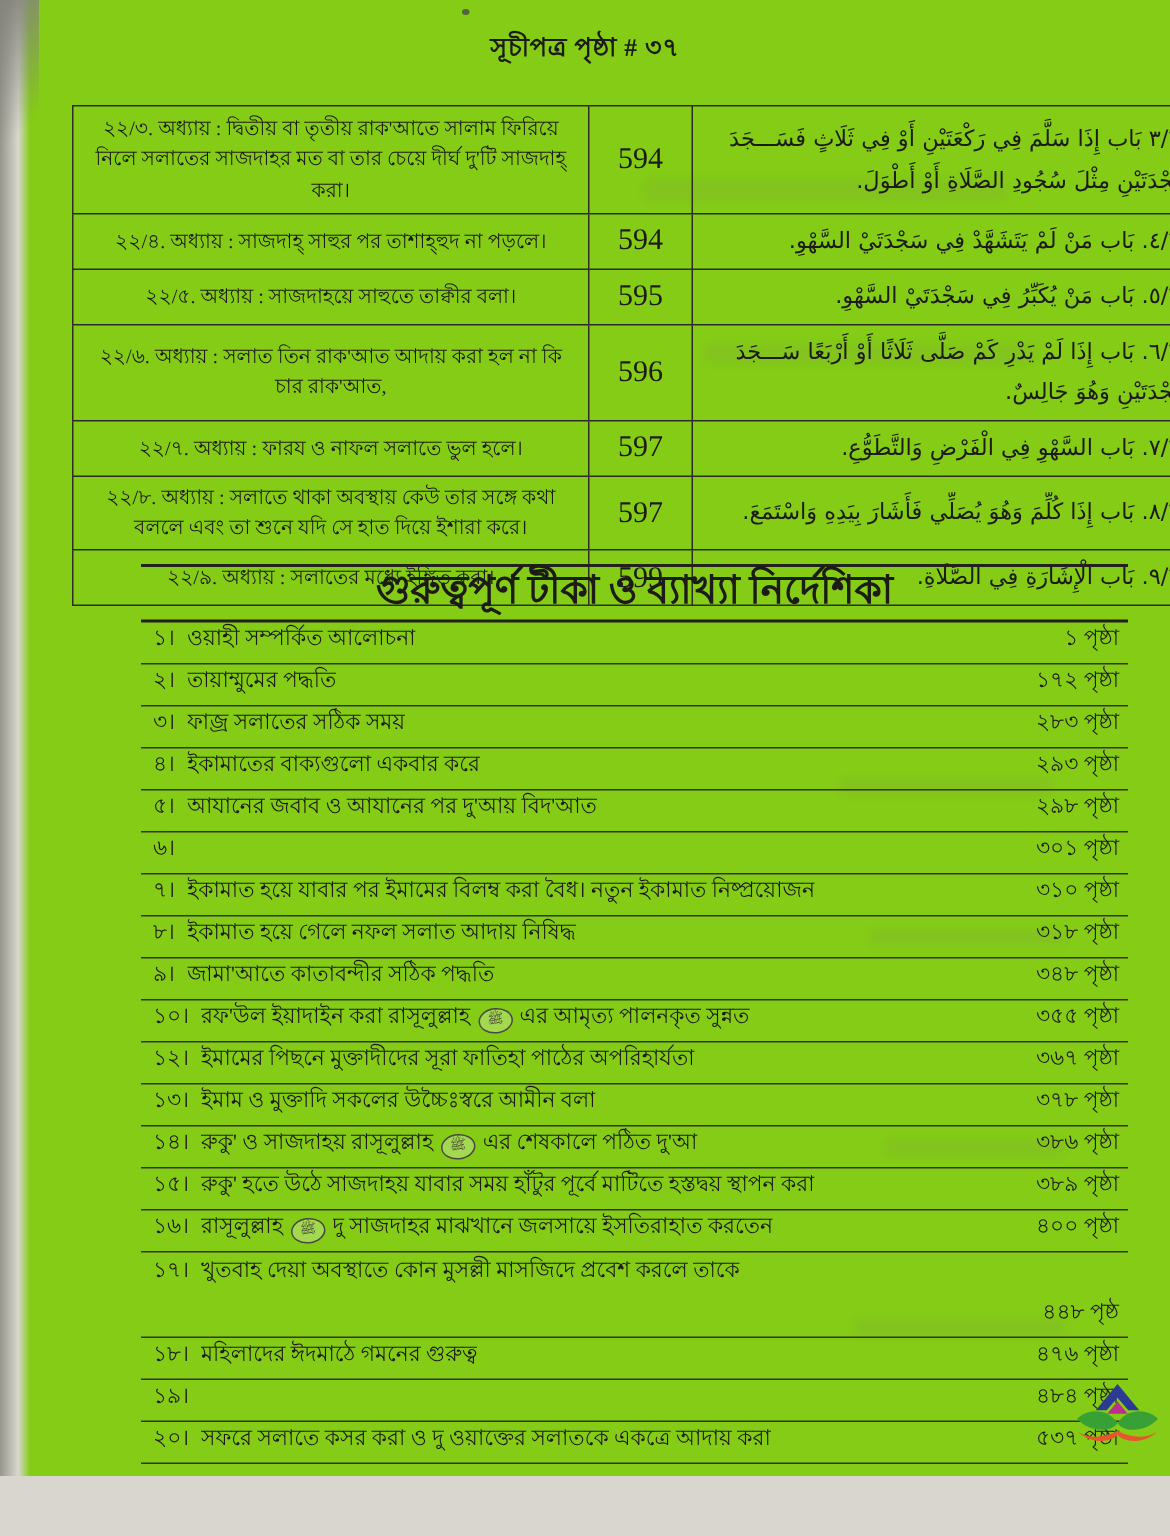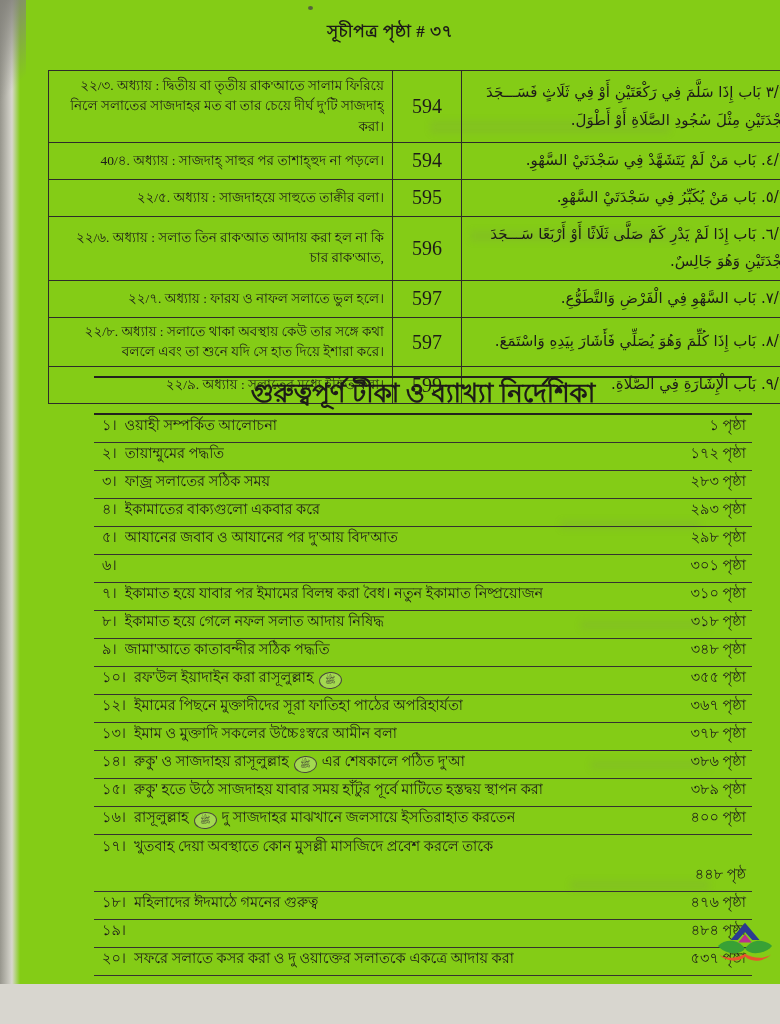--- a/index.html
+++ b/index.html
@@ -38,21 +38,21 @@
   
   table.toc{
     position:absolute;left:48px;top:70px;width:706px;
     border-collapse:collapse;table-layout:fixed;
   }
   table.toc td{
     border:1.6px solid #2e2c29;
     padding:4px 8px;vertical-align:middle;
   }
   table.toc .cellwrap{overflow:hidden;}
-  td.bn{width:327px;font-size:13.5px;line-height:1.5;text-align:right;}
+  td.bn{width:327px;font-size:13.5px;line-height:1.5;text-align:center;}
   td.pg{width:52px;text-align:center;font-size:20px;font-family:"Liberation Serif",serif;}
   td.ar{width:325px;font-size:15px;line-height:1.85;text-align:right;font-family:"DejaVu Sans","Liberation Serif",sans-serif;}
   tr.h70{height:72px;} tr.h32{height:32px;} tr.h33{height:33px;}
   tr.h56{height:56px;} tr.h31{height:31px;} tr.h46{height:46px;} tr.h30{height:30px;}
 
   
   .notes{
     position:absolute;left:94px;top:376px;width:658px;
   }
   .notes-title{
@@ -115,21 +115,21 @@
       <td class="bn">
             <div class="cellwrap" style="max-height:64px">২২/৩. অধ্যায় : দ্বিতীয় বা তৃতীয় রাক'আতে সালাম ফিরিয়ে নিলে সলাতের সাজদাহর মত বা তার চেয়ে দীর্ঘ দু'টি সাজদাহ্ করা।</div>
           </td>
       <td class="pg">594</td>
       <td class="ar" dir="rtl">
             <div class="cellwrap" style="max-height:64px">٣/٢٢ بَاب إِذَا سَلَّمَ فِي رَكْعَتَيْنِ أَوْ فِي ثَلَاثٍ فَسَـــجَدَ سَجْدَتَيْنِ مِثْلَ سُجُودِ الصَّلَاةِ أَوْ أَطْوَلَ.</div>
           </td>
     </tr>
     <tr class="h32">
       <td class="bn">
-            <div class="cellwrap" style="max-height:24px">40/৪. অধ্যায় : সাজদাহ্ সাহুর পর তাশাহ্হুদ না পড়লে।</div>
+            <div class="cellwrap" style="max-height:24px">২২/৪. অধ্যায় : সাজদাহ্ সাহুর পর তাশাহ্হুদ না পড়লে।</div>
           </td>
       <td class="pg">594</td>
       <td class="ar" dir="rtl">
             <div class="cellwrap" style="max-height:28px">٤/٢٢. بَاب مَنْ لَمْ يَتَشَهَّدْ فِي سَجْدَتَيْ السَّهْوِ.</div>
           </td>
     </tr>
     <tr class="h33">
       <td class="bn">
             <div class="cellwrap" style="max-height:24px">২২/৫. অধ্যায় : সাজদাহয়ে সাহুতে তাক্বীর বলা।</div>
           </td>
@@ -230,20 +230,21 @@
     <div class="note-row">
       <span class="num">৯।</span>
       <span class="txt">জামা'আতে কাতাবন্দীর সঠিক পদ্ধতি</span>
       <span class="spacer"></span>
       <span class="pageref">৩৪৮ পৃষ্ঠা</span>
     </div>
     <div class="note-row">
       <span class="num">১০।</span>
       <span class="txt">রফ'উল ইয়াদাইন করা রাসূলুল্লাহ</span>
       <span class="seal">ﷺ</span>
+      <span class="txt">এর আমৃত্য পালনকৃত সুন্নত</span>
       <span class="spacer"></span>
       <span class="pageref">৩৫৫ পৃষ্ঠা</span>
     </div>
     <div class="note-row">
       <span class="num">১২।</span>
       <span class="txt">ইমামের পিছনে মুক্তাদীদের সূরা ফাতিহা পাঠের অপরিহার্যতা</span>
       <span class="spacer"></span>
       <span class="pageref">৩৬৭ পৃষ্ঠা</span>
     </div>
     <div class="note-row">

